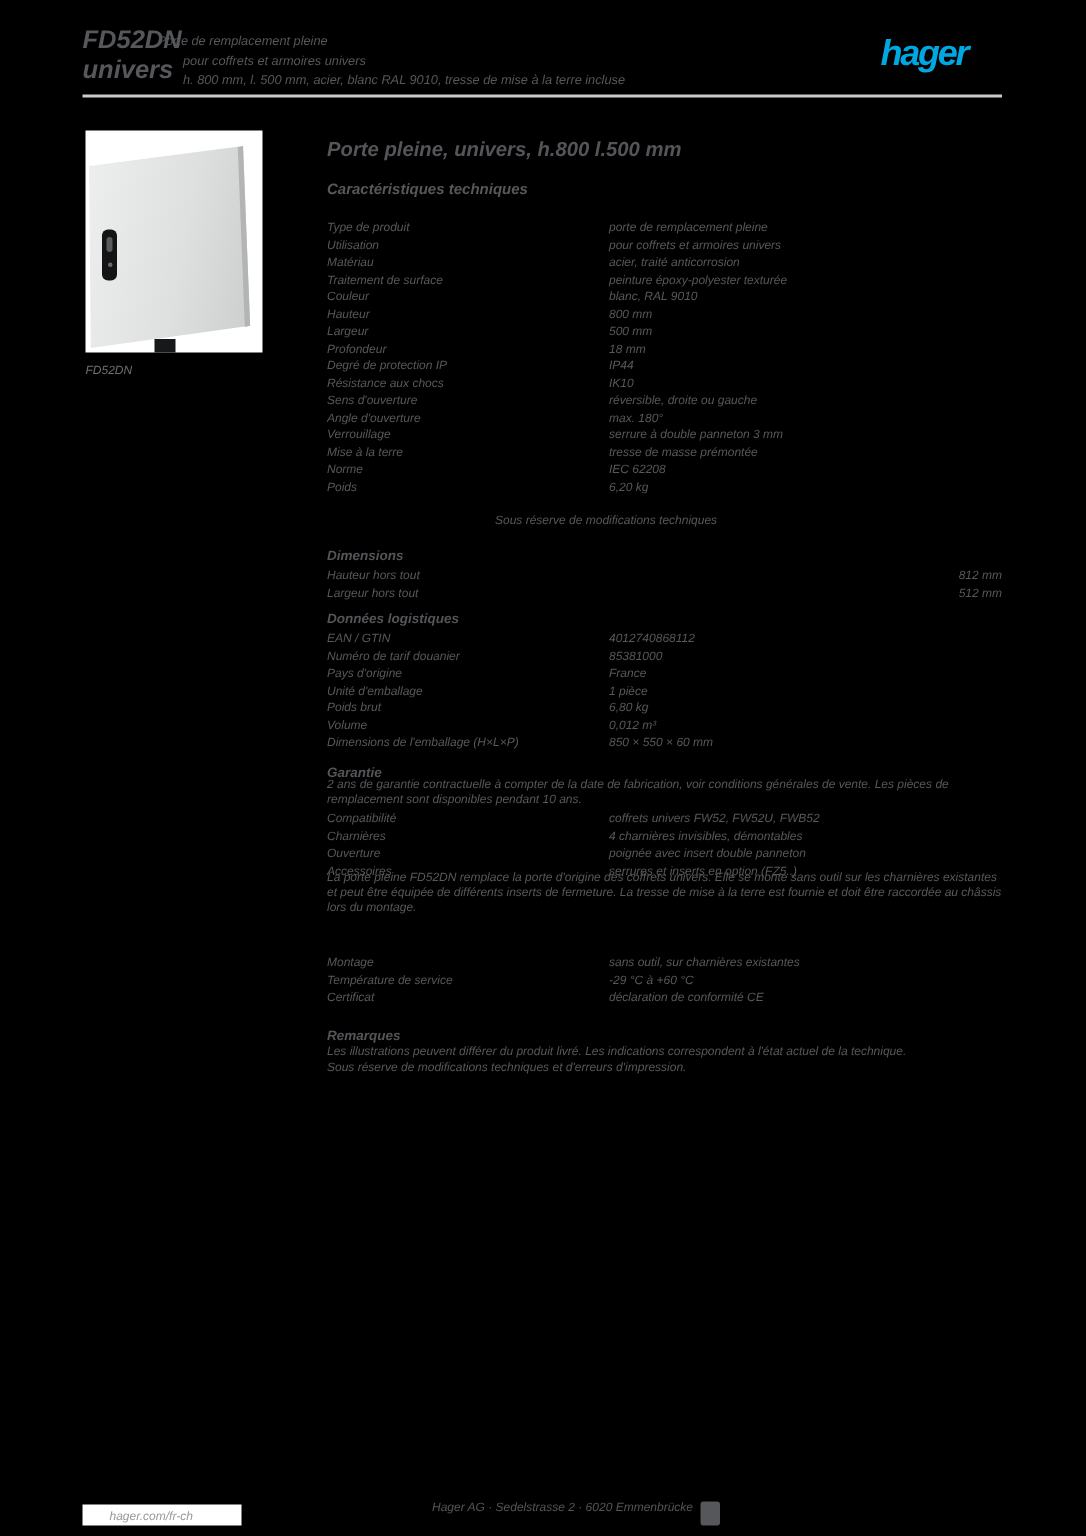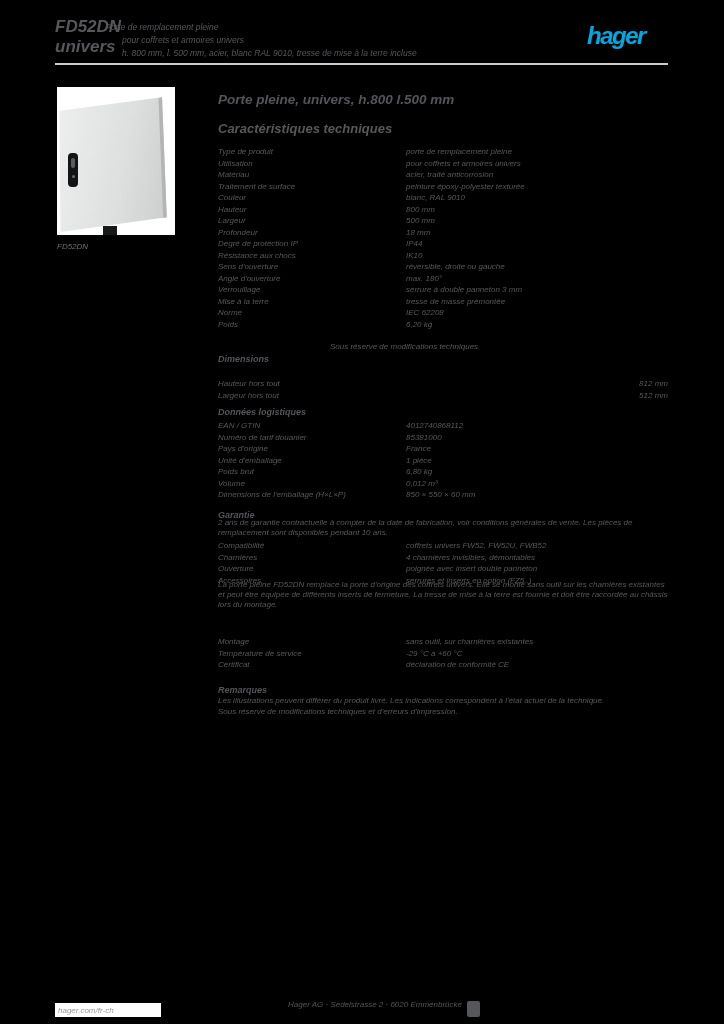--- a/index.html
+++ b/index.html
@@ -22,39 +22,39 @@
         clip-path:polygon(86% 7.5%,89% 7%,93% 88%,90% 88.5%);}
   .handle{position:absolute;left:11px;top:66px;width:10px;height:34px;background:#141416;
           border-radius:4px;}
   .handle-slot{position:absolute;left:3px;top:5px;width:4px;height:10px;background:#5a5b5d;border-radius:2px;}
   .handle-key{position:absolute;left:3.5px;top:22px;width:3px;height:3px;background:#6a6b6d;border-radius:50%;}
   .door-shadow{position:absolute;left:46px;top:139px;width:14px;height:9px;background:#17181a;}
   .photo-caption{position:absolute;left:57px;top:242px;font-size:8px;color:#6e6f72;}
   
   .main{position:absolute;left:218px;width:450px;}
   .title{top:92px;font-size:13.5px;font-weight:bold;color:#545559;}
-  .subtitle{top:121px;font-size:13px;font-weight:bold;}
+  .subtitle{top:121px;font-size:10px;font-weight:bold;}
   .sec-head{font-size:9px;font-weight:bold;color:#545559;}
   .rows .row{display:flex;align-items:flex-end;height:11.5px;font-size:8px;line-height:9.5px;overflow:hidden;}
   .row .lbl{width:188px;flex:none;}
   .row .val{flex:1;}
   .align-right .row .val{text-align:right;}
   .note{font-size:8px;padding-left:112px;}
   .para{font-size:8px;line-height:10px;}
   .line-item{font-size:8px;line-height:10.5px;}
   
   .s1{top:145px;} .s1-note{top:342px;}
-  .s2h{top:354px;} .s2r{top:377px;}
+  .s2h{top:365px;} .s2r{top:377px;}
   .s3h{top:407px;} .s3r{top:419px;}
   .s4h{top:510px;} .s4t{top:518px;font-size:8px;line-height:9.5px;}
   .s5r{top:539px;} .s5p{top:580px;} .s5r2{top:635px;}
   .s6h{top:685px;} .s6l{top:696px;}
   
   .f-left{position:absolute;left:55px;top:1003px;width:106px;height:14px;background:#ffffff;
-          color:#97989a;font-size:8px;display:flex;align-items:center;padding-left:3px;box-sizing:border-box;}
+          color:#97989a;font-size:8px;display:flex;align-items:center;padding-left:18px;box-sizing:border-box;}
   .f-center{position:absolute;left:288px;top:1000px;font-size:8px;color:#545559;
             display:flex;align-items:flex-start;gap:5px;}
   .f-doc-icon{width:13px;height:16px;background:#56575a;border-radius:2px;margin-top:1px;}
   .f-right{position:absolute;left:622px;top:1008px;font-size:11px;font-weight:bold;color:#545559;margin-top:30px;}
 </style>
 </head>
 <body>
 
 <div class="page">
 

